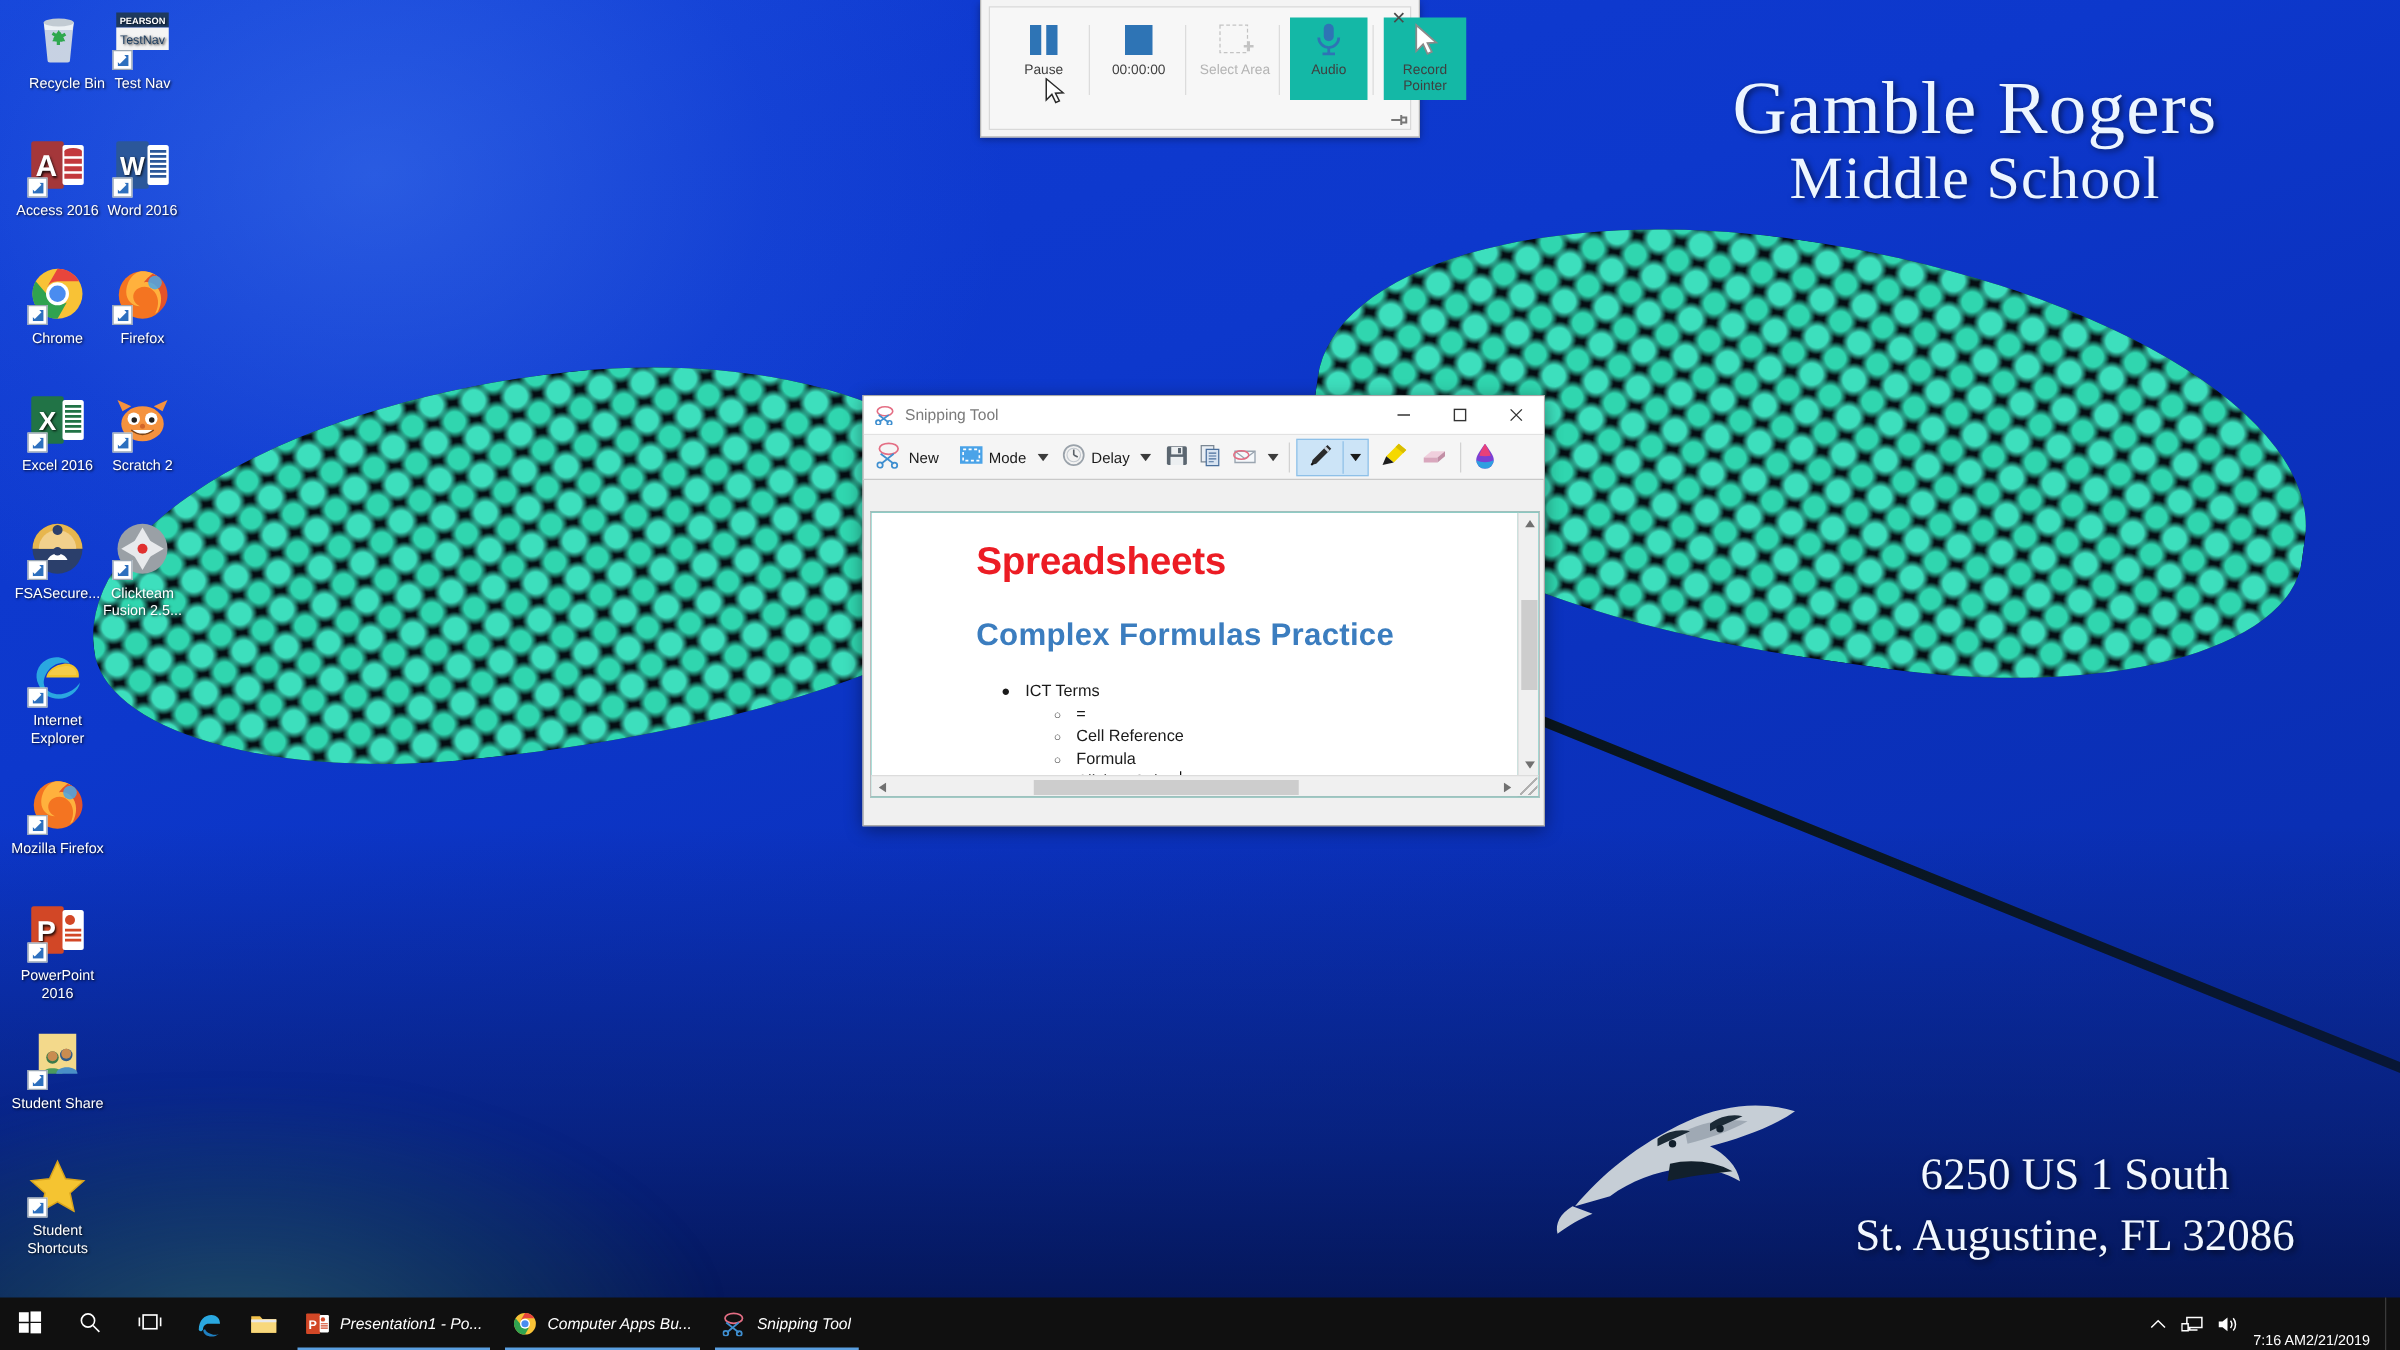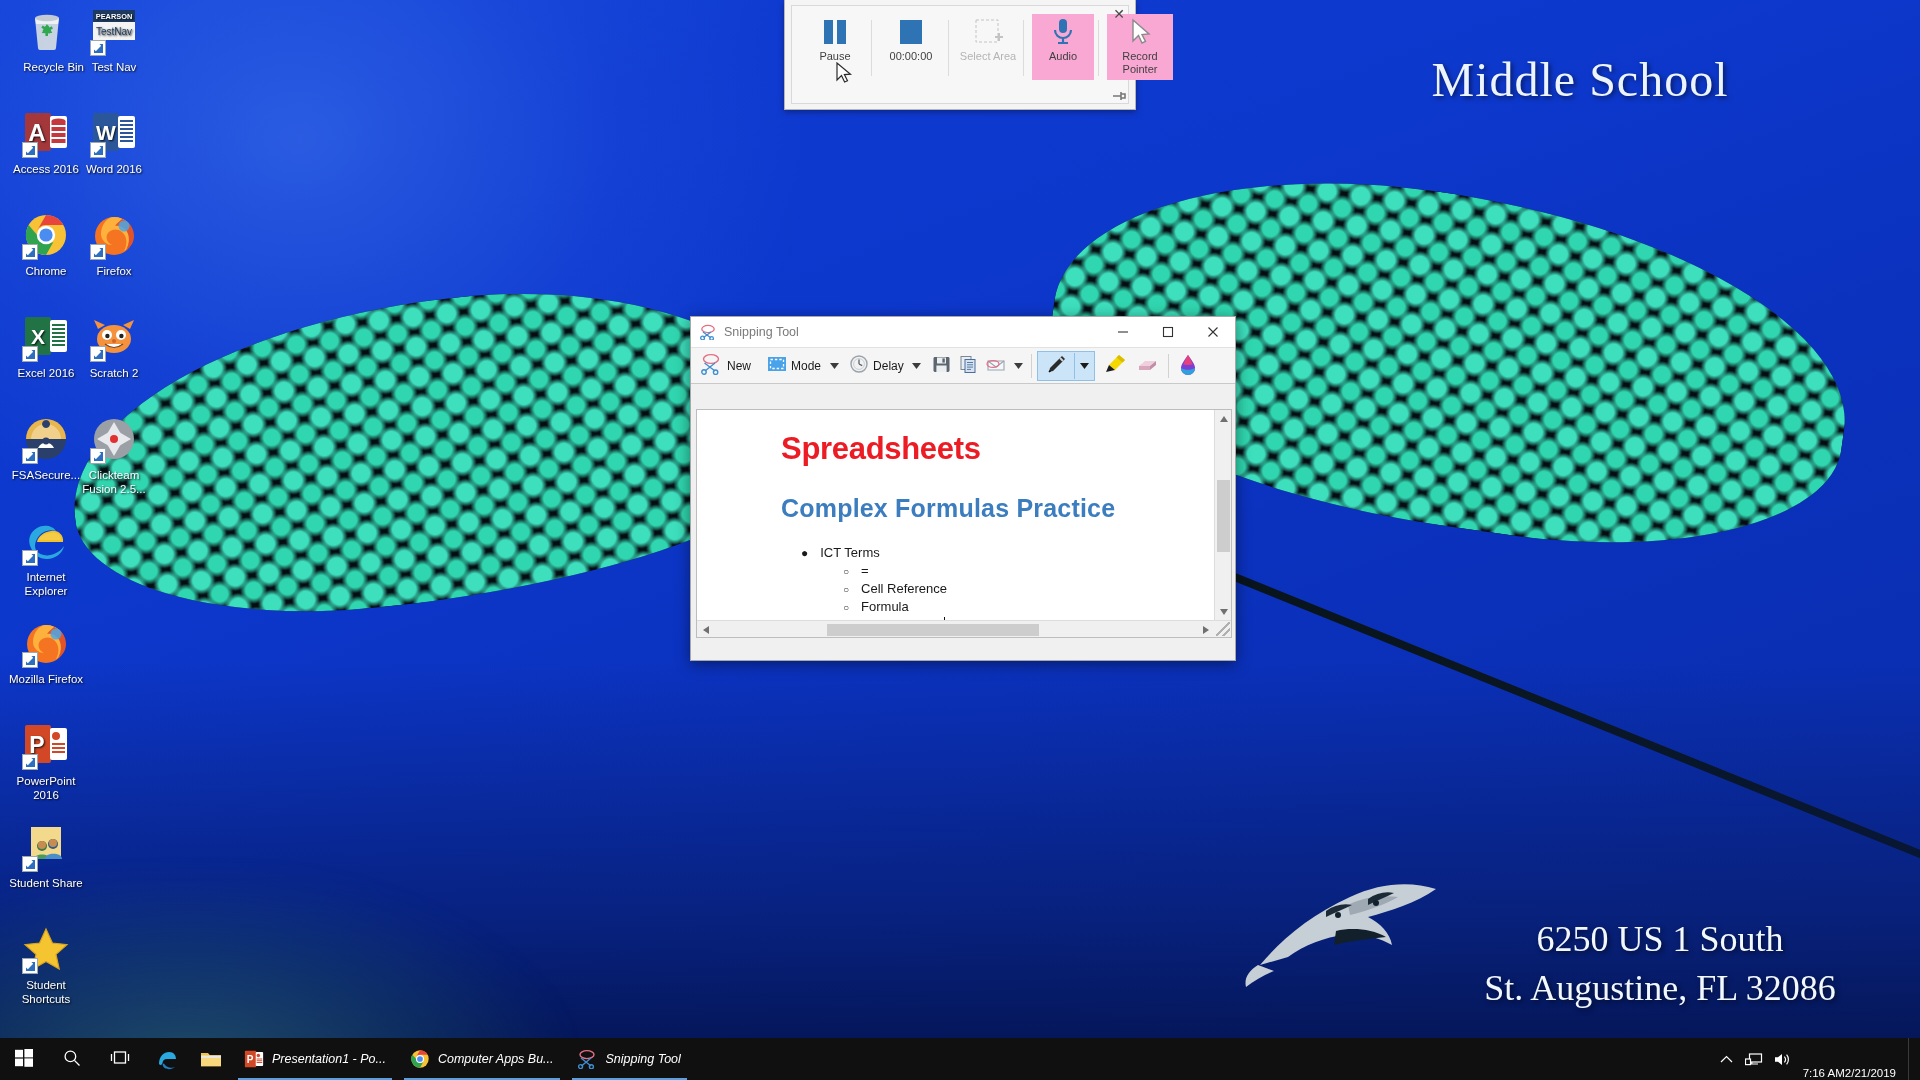--- a/index.html
+++ b/index.html
@@ -158,21 +158,21 @@
     position: absolute; top: 8px;
     width: 62px; height: 66px;
     text-align: center;
     cursor: pointer;
     font-size: 11px;
     color: #3f3f3f;
     line-height: 1.15;
   }
   .rec-btn .rb-ico { height: 36px; display: flex; align-items: center; justify-content: center; }
   .rec-sep { position: absolute; top: 14px; width: 1px; height: 56px; background: #dcdcdc; }
-  .rec-btn.active { background: #f9a8d4; }
+  .rec-btn.active { background: #14b8a6; }
   .rec-btn.disabled { color: #b4b4b4; }
   #rec-close {
     position: absolute; right: 7px; top: 6px;
     width: 18px; height: 16px; line-height: 16px;
     text-align: center; font-size: 14px; color: #4a4a4a; cursor: pointer;
   }
   #rec-pin {
     position: absolute; right: 8px; bottom: 6px;
     width: 16px; height: 14px; cursor: pointer;
   }
@@ -349,20 +349,21 @@
   <div class="ray" id="ray-right">
     <div class="ray-body"></div>
       <div class="ray-spots"></div>
   </div>
   <div id="ray-tail"></div>
 
   <div id="wall-dark-bottom"></div>
   <div id="wall-seabed"></div>
 
   <div id="wall-school-name">
+    <div id="wall-school-line1">Gamble Rogers</div>
     <div id="wall-school-line2">Middle School</div>
   </div>
 
   <svg id="wall-mascot" viewBox="0 0 250 150">
     <path d="M20 120 C40 96 70 70 110 52 C140 38 170 36 196 44 C176 58 150 66 128 72
              C140 78 150 88 152 100 C138 92 120 88 104 90 C86 92 64 100 48 112 Z" fill="#c6ced6"></path>
     <path d="M108 60 C124 52 142 50 158 52 C144 60 126 66 110 70 Z" fill="#9fa9b4"></path>
     <path d="M96 86 C112 82 132 84 146 92 C128 94 110 96 94 100 Z" fill="#12202c"></path>
     <path d="M86 66 C94 60 104 58 112 60 C104 64 94 68 86 72 Z" fill="#1b2a36"></path>
     <path d="M128 54 C136 48 146 46 154 48 C146 52 136 56 128 60 Z" fill="#1b2a36"></path>

